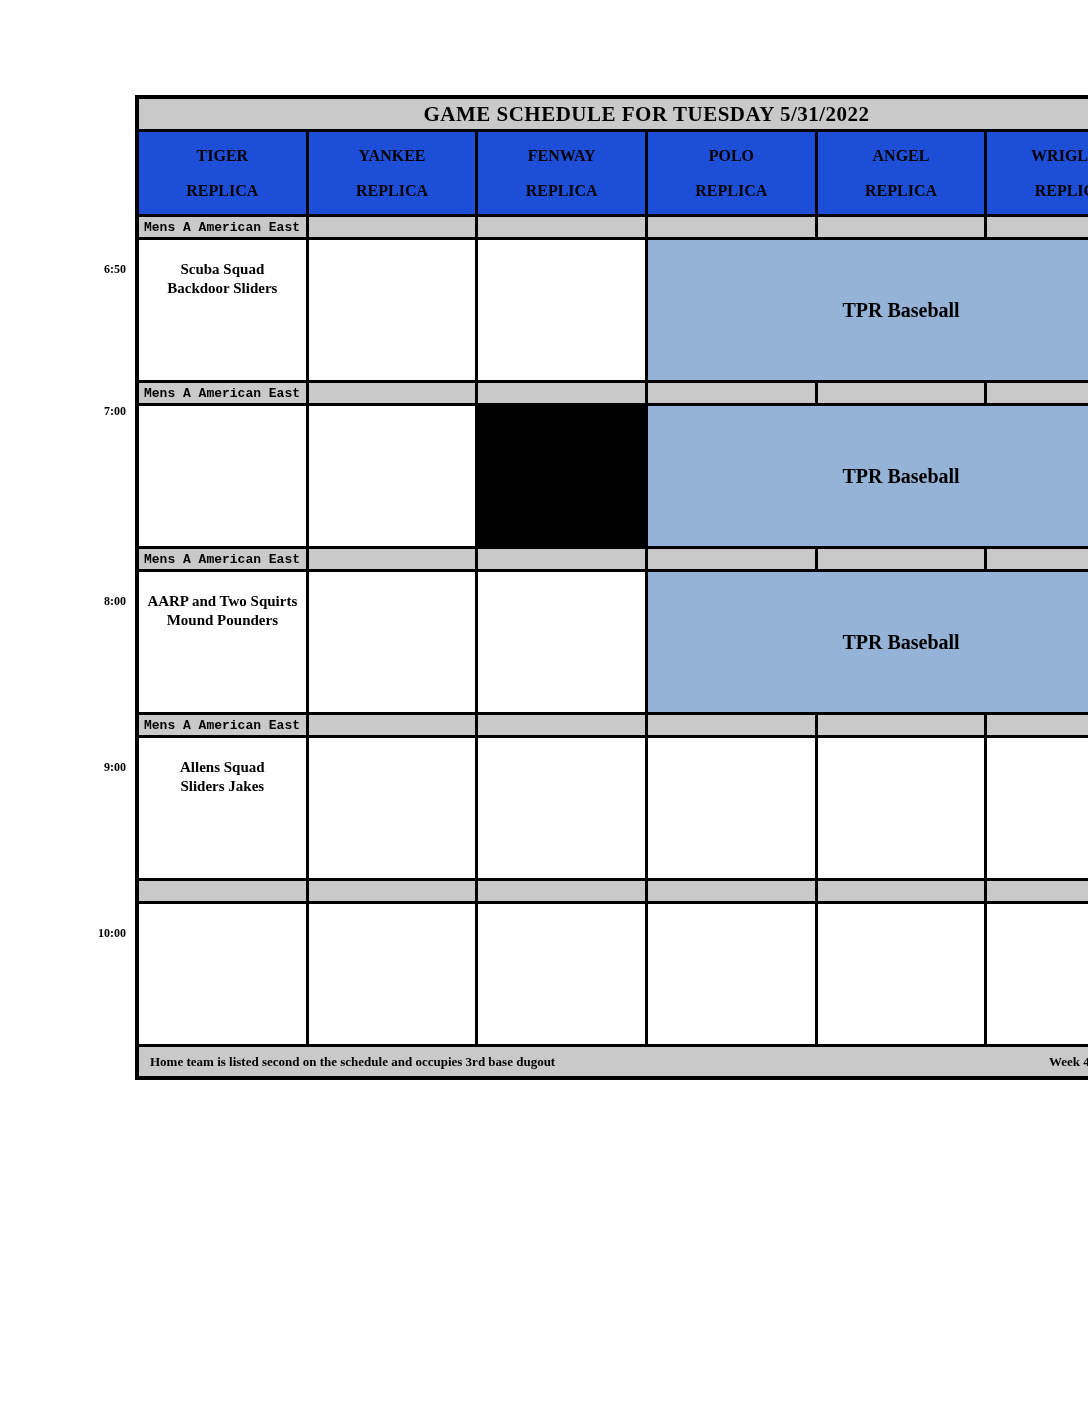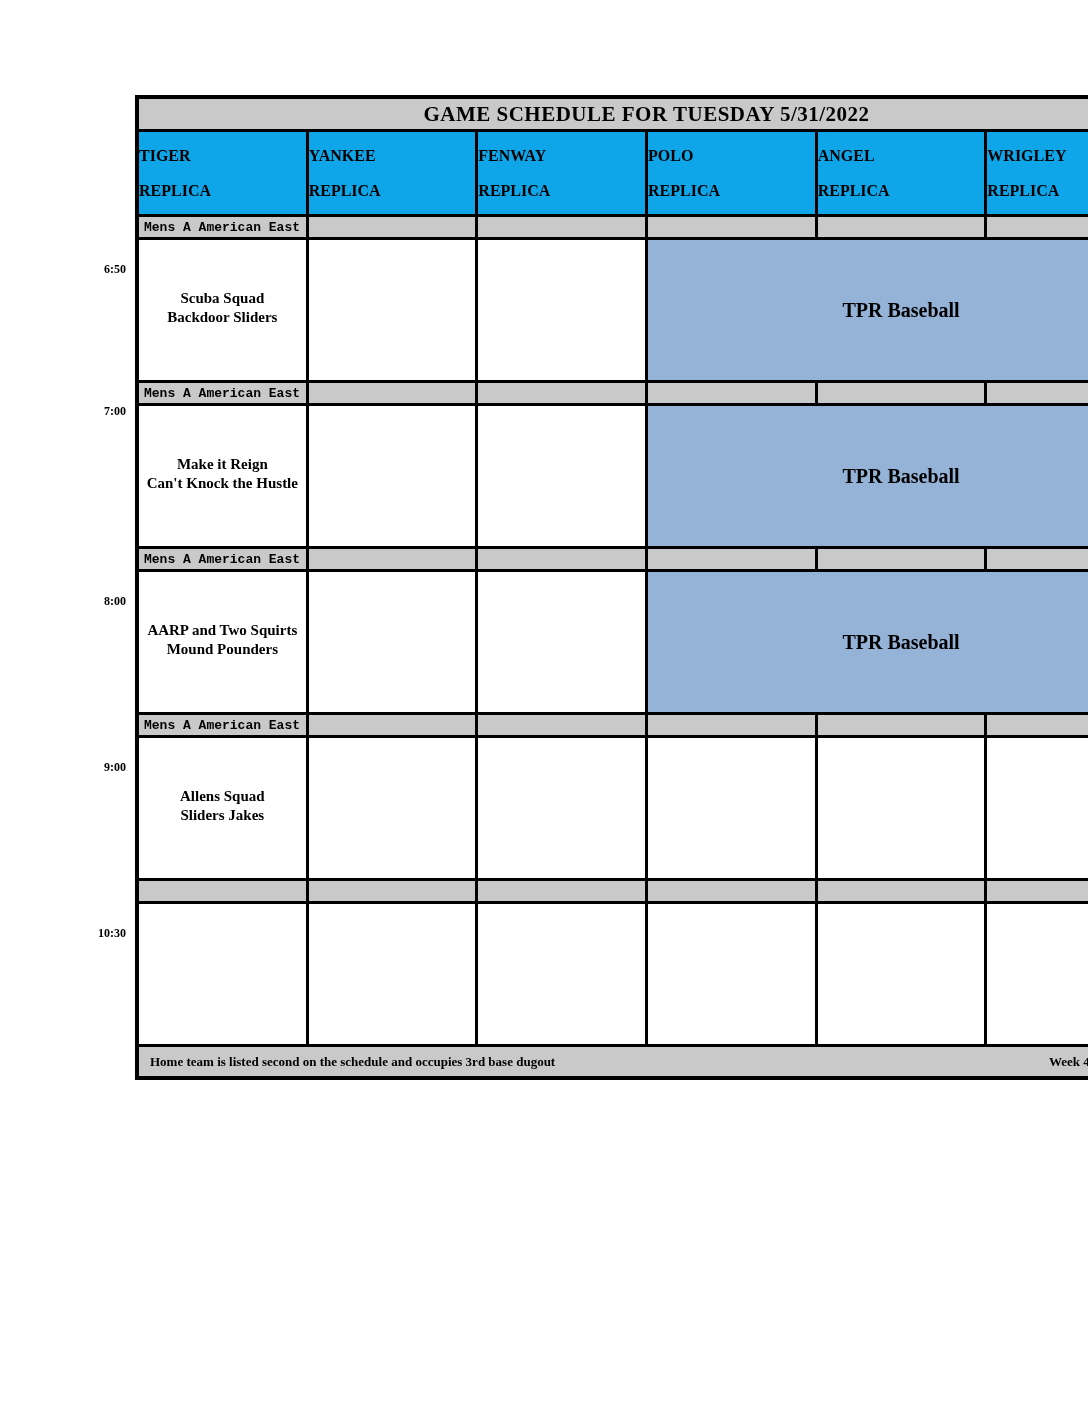--- a/index.html
+++ b/index.html
@@ -30,24 +30,24 @@
   .title-bar {
     grid-column: 1 / 7;
     background: #c9c9c9;
     display: flex;
     align-items: center;
     justify-content: center;
     font-size: 21px;
     letter-spacing: 0.5px;
   }
   .field-header {
-    background: #0ea5e9;
+    background: #1d4ed8;
     display: flex;
     flex-direction: column;
-    align-items: flex-start;
+    align-items: center;
     justify-content: center;
     gap: 17px;
     font-size: 16px;
     text-align: center;
   }
   .bar {
     background: #c9c9c9;
   }
   .bar-label {
     display: flex;
@@ -55,21 +55,21 @@
     font-size: 13px;
     padding-left: 5px;
     font-family: Liberation Mono, monospace;
   }
   .c {
     background: #ffffff;
   }
   .teams {
     display: flex;
     flex-direction: column;
-    justify-content: center;
+    justify-content: flex-start;
     align-items: center;
     text-align: center;
     padding: 20px 4px 24px 4px;
     box-sizing: border-box;
     font-size: 15px;
     line-height: 1.25;
   }
   .tpr {
     grid-column: 4 / 7;
     background: #95b3d7;
@@ -105,21 +105,21 @@
 </style>
 </head>
 <body>
 
 <div class="page">
 
   <div class="time-label" style="top:262px">6:50</div>
   <div class="time-label" style="top:404px">7:00</div>
   <div class="time-label" style="top:594px">8:00</div>
   <div class="time-label" style="top:760px">9:00</div>
-  <div class="time-label" style="top:926px">10:30</div>
+  <div class="time-label" style="top:926px">10:00</div>
 
   <div class="schedule">
 
     <div class="title-bar">GAME SCHEDULE FOR TUESDAY 5/31/2022</div>
 
     <div class="field-header">
       <div>TIGER</div>
       <div>REPLICA</div>
     </div>
     <div class="field-header">
@@ -158,24 +158,20 @@
     <div class="c"></div>
     <div class="c tpr">TPR Baseball</div>
 
     <div class="bar bar-label">Mens A American East</div>
     <div class="bar"></div>
     <div class="bar"></div>
     <div class="bar"></div>
     <div class="bar"></div>
     <div class="bar"></div>
 
-    <div class="c teams">
-      <div class="team">Make it Reign</div>
-      <div class="team">Can't Knock the Hustle</div>
-    </div>
     <div class="c"></div>
     <div class="c"></div>
     <div class="c tpr">TPR Baseball</div>
 
     <div class="bar bar-label">Mens A American East</div>
     <div class="bar"></div>
     <div class="bar"></div>
     <div class="bar"></div>
     <div class="bar"></div>
     <div class="bar"></div>

